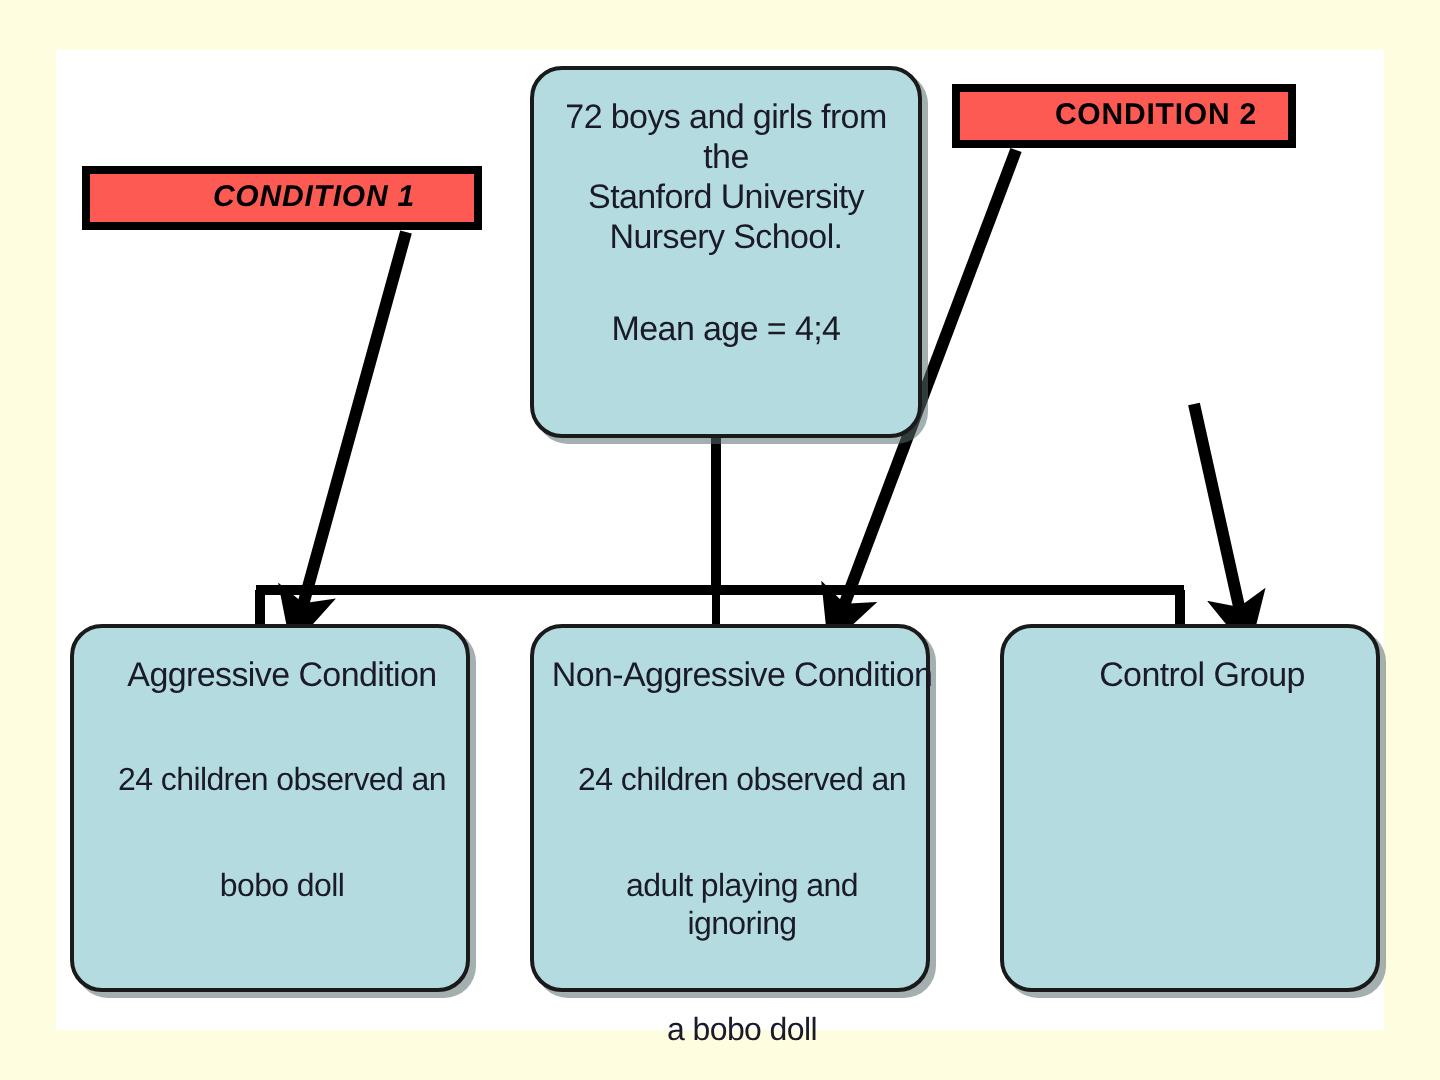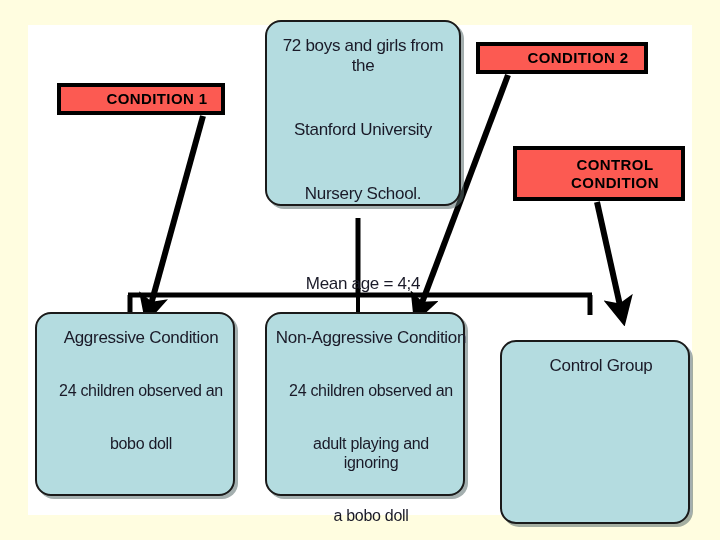--- a/index.html
+++ b/index.html
@@ -48,43 +48,42 @@
     letter-spacing: -0.3px;
     white-space: nowrap;
   }
   .fc-body {
     font-size: 16px;
     font-weight: 400;
     letter-spacing: -0.3px;
   }
   #box-top {
     left: 265px;
-    top: 20px;
+    top: 33px;
     width: 196px;
     height: 186px;
     justify-content: flex-start;
     padding: 14px 10px 10px 10px;
-    gap: 44px;
   }
   #box-top .fc-body {
     font-size: 17px;
   }
   #box-top .fc-body.second {
     margin-top: 26px;
   }
   .fc-leaf {
     top: 312px;
     width: 200px;
     height: 184px;
     padding: 14px 8px 8px 20px;
     justify-content: flex-start;
   }
   #box-aggressive { left: 35px; }
   #box-nonaggressive { left: 265px; }
-  #box-control { left: 500px; width: 190px; margin-top: 28px; }
+  #box-control { left: 500px; width: 190px; }
   .fc-leaf .fc-body {
     margin-top: 34px;
   }
   
   .callout {
     position: absolute;
     background: #fc5a52;
     border: 4px solid #000000;
     box-sizing: border-box;
     color: #000000;
@@ -93,24 +92,25 @@
     font-size: 15px;
     letter-spacing: 0.4px;
     display: flex;
     align-items: center;
     justify-content: center;
     text-align: center;
     line-height: 1.15;
     padding-left: 32px;
   }
   #callout-condition1 {
-    left: 57px;
+    left: 41px;
     top: 83px;
-    width: 168px;
+    width: 200px;
     height: 32px;
+    font-style: italic;
   }
   #callout-condition2 {
     left: 476px;
     top: 42px;
     width: 172px;
     height: 32px;
   }
   #callout-control {
     left: 513px;
     top: 146px;
@@ -181,20 +181,14 @@
   </div>
 
   <div class="callout" id="callout-condition1">
     <span>CONDITION 1</span>
   </div>
 
   <div class="callout" id="callout-condition2">
     <span>CONDITION 2</span>
   </div>
 
-  <div class="callout" id="callout-control">
-    <div>
-      <div>CONTROL</div>
-      <div>CONDITION</div>
-    </div>
-  </div>
 
 </div>
 
 </body></html>

